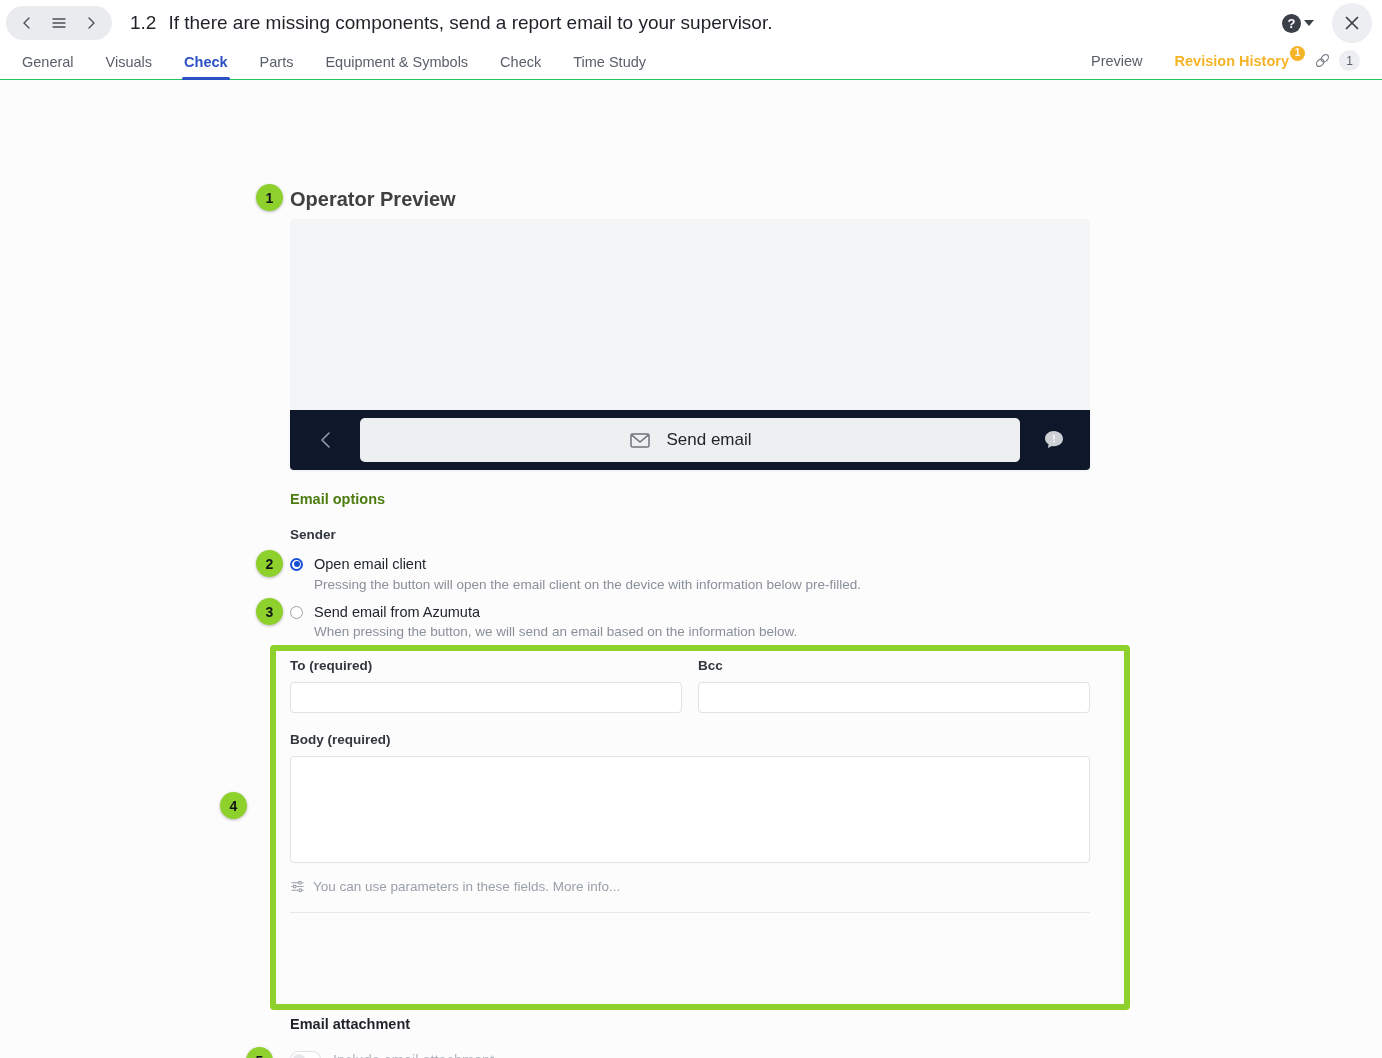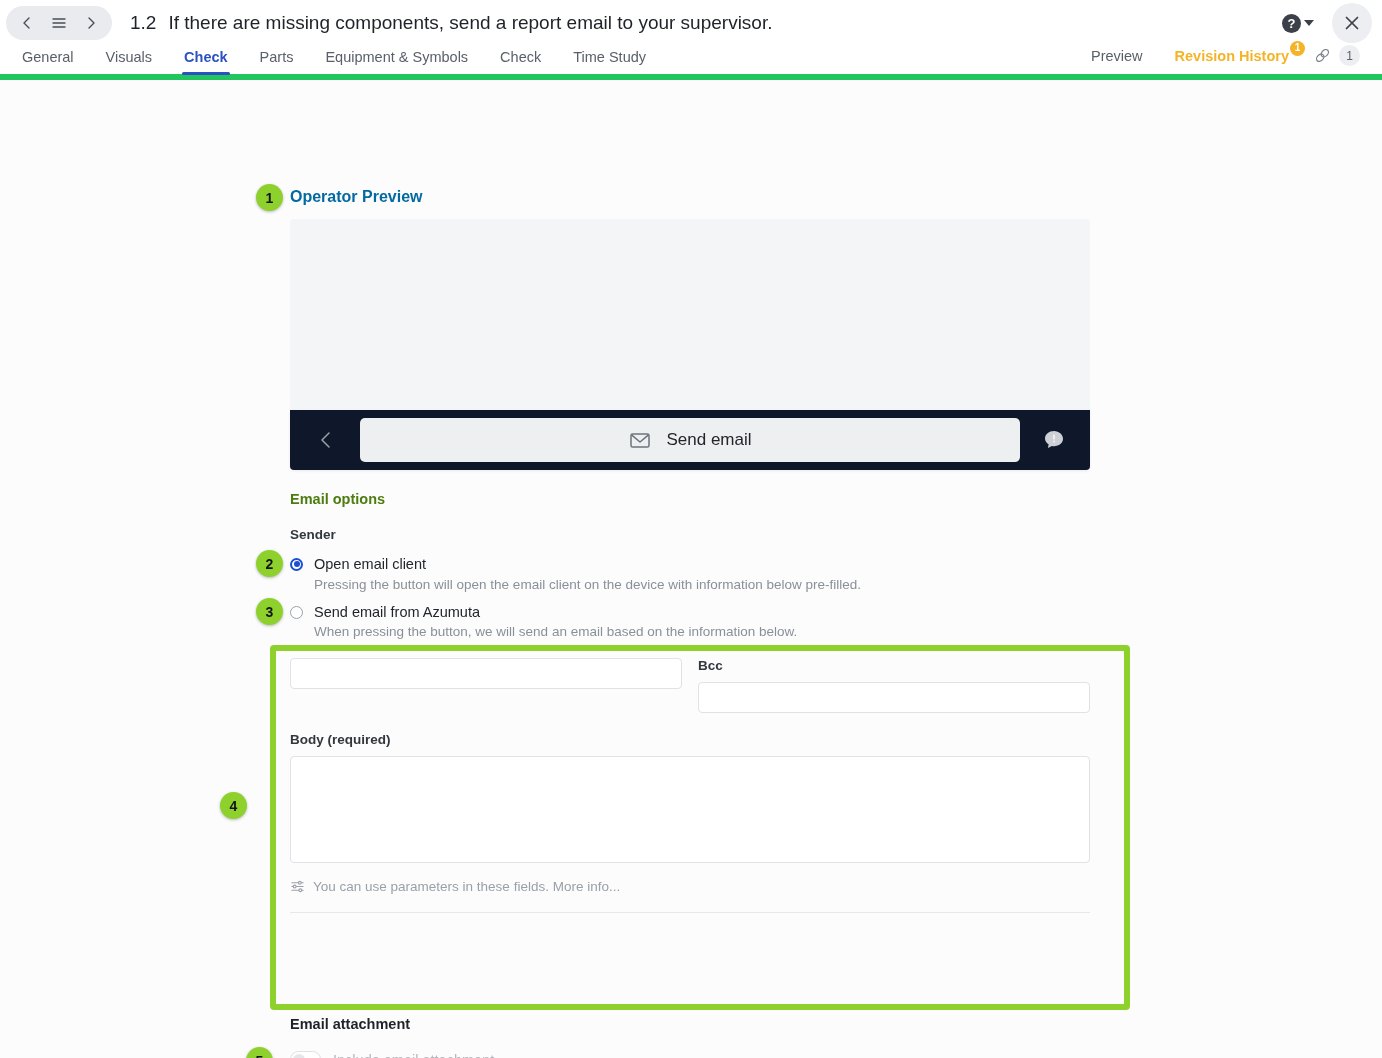--- a/index.html
+++ b/index.html
@@ -97,21 +97,21 @@
   }
 
   
   .tabsrow {
     position: relative;
     height: 34px;
     display: flex;
     align-items: flex-end;
     padding: 0 16px;
     background: #ffffff;
-    border-bottom: 6px solid #22c55e;
+    border-bottom: 1px solid #22c55e;
   }
   .tabs {
     display: flex;
     align-items: flex-end;
     gap: 0;
   }
   .tab {
     position: relative;
     padding: 0 16px 9px 16px;
     font-size: 14.5px;
@@ -198,23 +198,23 @@
     font-weight: 700;
     display: flex; align-items: center; justify-content: center;
     box-shadow: 0 1px 3px rgba(0,0,0,0.28);
     line-height: 1;
     z-index: 30;
   }
 
   .hdr-op-preview {
     position: absolute;
     left: 290px; top: 108px;
-    font-size: 16px;
-    font-weight: 700;
-    color: #0369a1;
+    font-size: 20px;
+    font-weight: 700;
+    color: #404040;
   }
 
   .preview-card {
     position: absolute;
     left: 290px; top: 139px;
     width: 800px; height: 243px;
     background: #f4f5f7;
     border-radius: 4px 4px 0 0;
   }
   .preview-bottom {
@@ -536,20 +536,21 @@
       <span class="radio-label">Send email from Azumuta</span>
     </div>
     <div class="radio-desc" style="top:544px;">When pressing the button, we will send an email based on the information below.</div>
 
     <div class="green-box"></div>
     <div class="callout" style="left:220px; top:712px;">4</div>
 
     <div class="form-area">
       <div class="row2">
         <div class="col">
+          <label class="field-label">To (required)</label>
           <input class="inp" type="text" placeholder="" style="">
         </div>
         <div class="col">
           <label class="field-label">Bcc</label>
           <input class="inp" type="text" placeholder="" style="">
         </div>
       </div>
 
 
       <div class="mt18">

